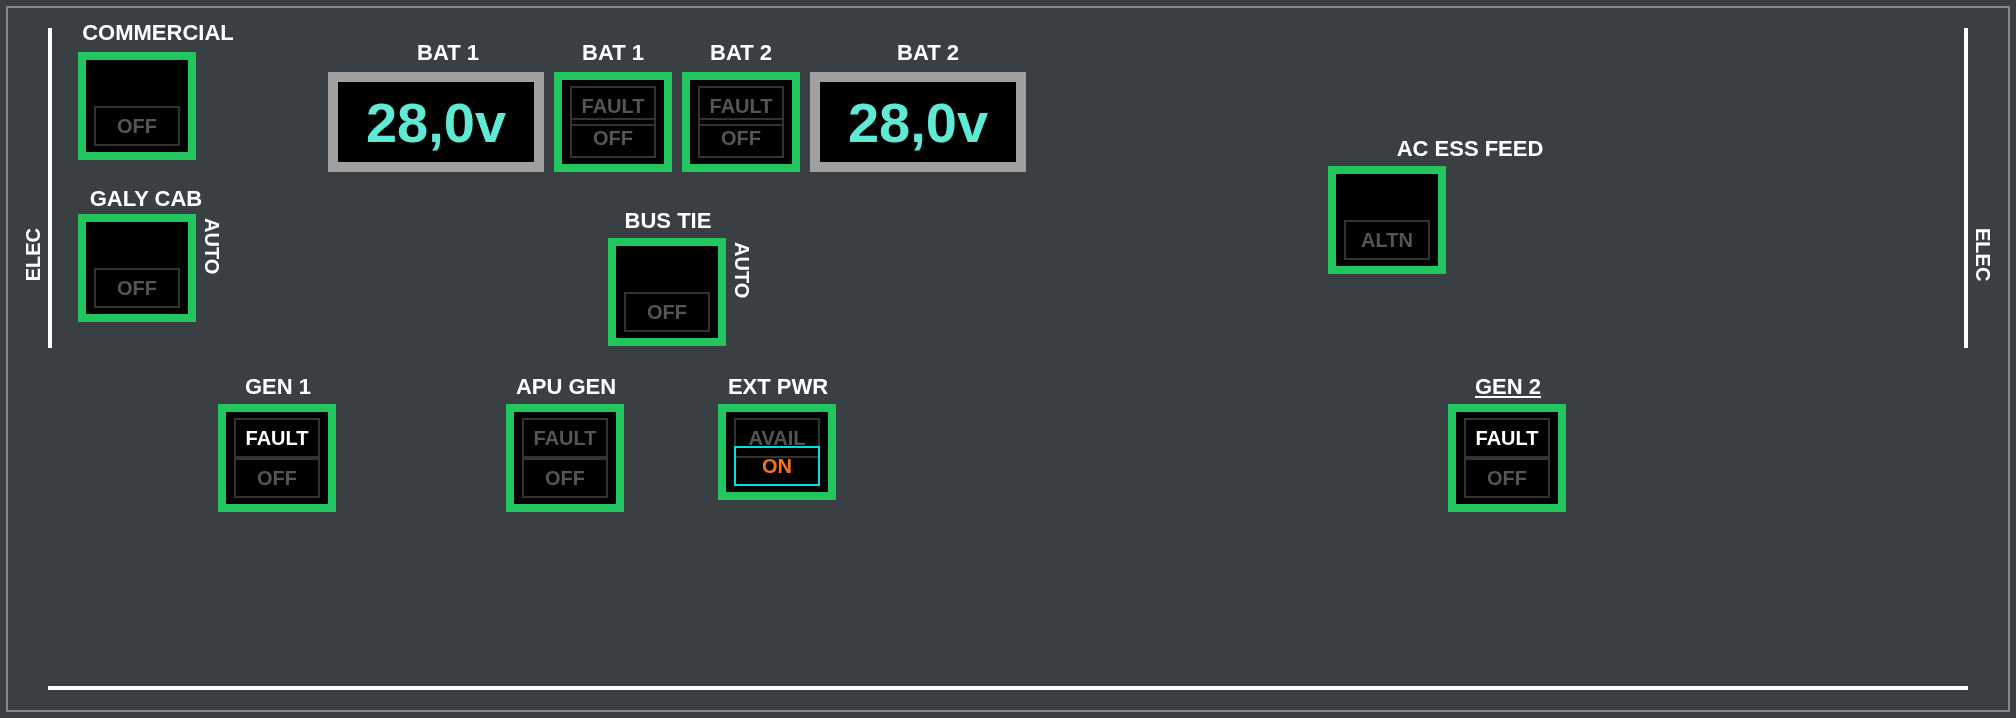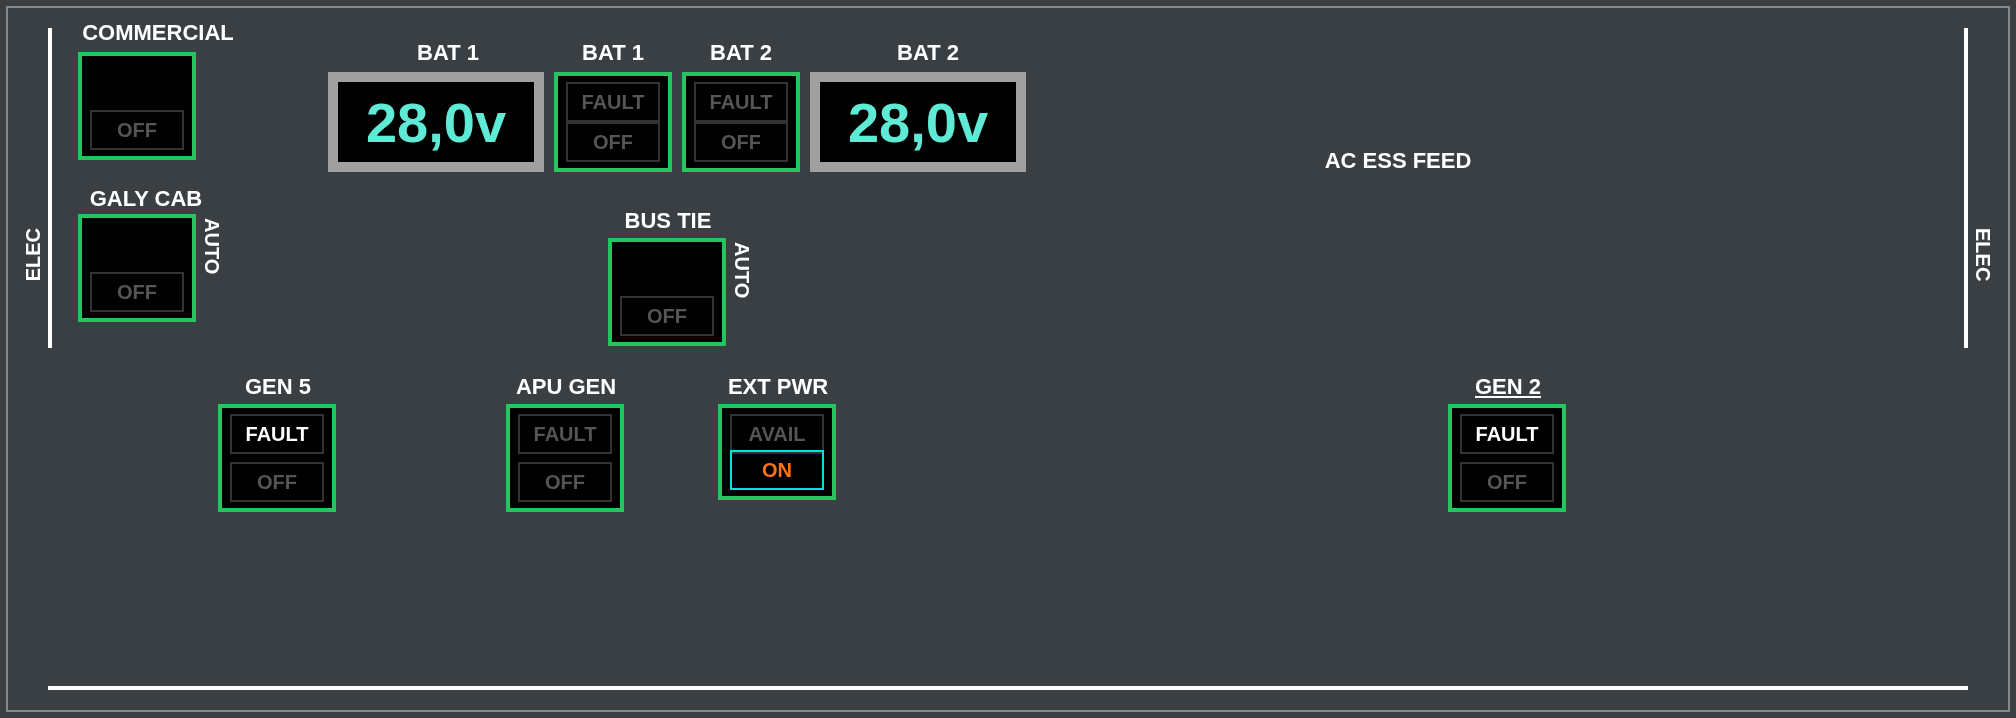--- a/index.html
+++ b/index.html
@@ -39,21 +39,21 @@
     position: absolute;
     color: #fff;
     font-weight: bold;
     font-size: 22px;
     text-align: center;
   }
   
   .btn {
     position: absolute;
     background: #000;
-    border: 4px solid #22c55e;
+    border: 8px solid #22c55e;
   }
   .btn-inner {
     position: absolute;
     left: 8px; right: 8px;
     border: 2px solid #333;
     text-align: center;
     display: flex; align-items: center; justify-content: center;
     font-weight: bold;
     font-size: 20px;
     color: #555;
@@ -121,23 +121,26 @@
     <div class="btn-inner bot">OFF</div>
   </div>
   <div class="autolabel" style="left:192px; top:210px;">AUTO</div>
 
   <div class="plabel" style="left:590px; top:200px; width:140px;">BUS TIE</div>
   <div class="btn" style="left:600px; top:230px; width:118px; height:108px;">
     <div class="btn-inner bot">OFF</div>
   </div>
   <div class="autolabel" style="left:722px; top:234px;">AUTO</div>
 
-  <div class="plabel" style="left:1290px; top:128px; width:200px;margin-top:12px;">AC ESS FEED</div>
+  <div class="plabel" style="left:1362px; top:128px; width:200px;">AC ESS FEED</div>
+  <div class="btn" style="left:1320px; top:158px; width:118px; height:108px;">
+    <div class="btn-inner bot">ALTN</div>
+  </div>
 
-  <div class="plabel" style="left:200px; top:366px; width:140px;">GEN 5</div>
+  <div class="plabel" style="left:200px; top:366px; width:140px;">GEN 1</div>
   <div class="btn" style="left:210px; top:396px; width:118px; height:108px;">
     <div class="btn-inner top lit-white">FAULT</div>
     <div class="btn-inner bot">OFF</div>
   </div>
 
   <div class="plabel" style="left:478px; top:366px; width:160px;">APU GEN</div>
   <div class="btn" style="left:498px; top:396px; width:118px; height:108px;">
     <div class="btn-inner top">FAULT</div>
     <div class="btn-inner bot">OFF</div>
   </div>

